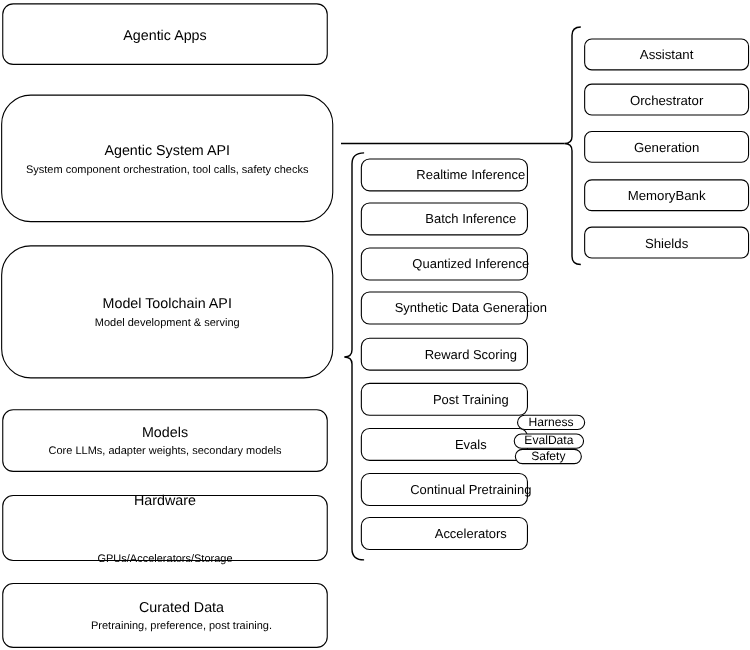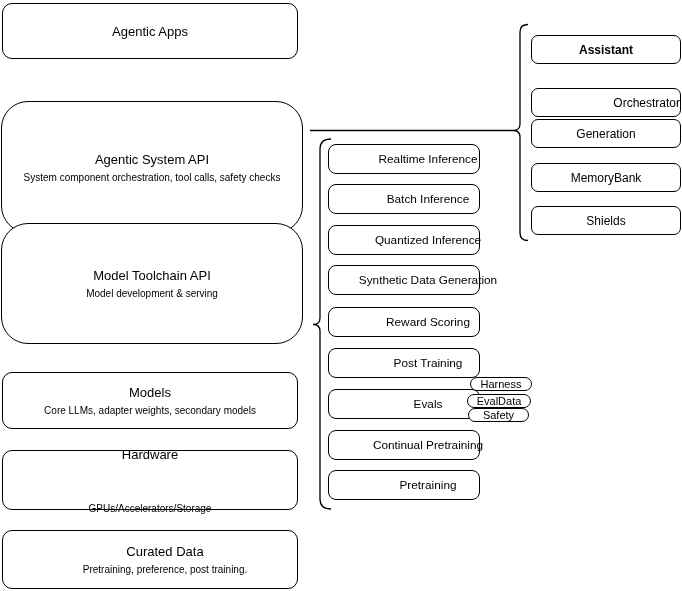--- a/index.html
+++ b/index.html
@@ -33,21 +33,21 @@
   <svg class="overlay" width="682" height="591" viewBox="0 0 682 591">
     <path d="M310 130.5 H513" stroke="#000000" stroke-width="1.3" fill="none"></path>
     <path d="M528 24.5 Q520 24.5 520 32 L520 124 Q520 130.5 513 130.5 Q520 130.5 520 137 L520 233 Q520 240.5 528 240.5" stroke="#000000" stroke-width="1.3" fill="none"></path>
     <path d="M331 139 Q320 139 320 149 L320 318 Q320 324.5 313 324.5 Q320 324.5 320 331 L320 499 Q320 509 331 509" stroke="#000000" stroke-width="1.3" fill="none"></path>
   </svg>
 
   <div class="box lbox" style="top:3px;height:56px;">
     <div class="btitle">Agentic Apps</div>
   </div>
 
-  <div class="box lbox big" style="top:101px;height:132px;">
+  <div class="box lbox big" style="top:86px;height:116px;">
     <div class="btitle">Agentic System API</div>
     <div class="bsub">System component orchestration, tool calls, safety checks</div>
   </div>
 
   <div class="box lbox big" style="top:223px;height:121px;">
     <div class="btitle">Model Toolchain API</div>
     <div class="bsub">Model development &amp; serving</div>
   </div>
 
   <div class="box lbox" style="top:372px;height:57px;">
@@ -83,37 +83,37 @@
   <div class="box mbox" style="top:348px;">
     <span>Post Training</span>
   </div>
   <div class="box mbox" style="top:389px;">
     <span>Evals</span>
   </div>
   <div class="box mbox" style="top:430px;">
     <span>Continual Pretraining</span>
   </div>
   <div class="box mbox" style="top:470px;">
-    <span>Pretraining</span>
+    <span>Accelerators</span>
   </div>
 
   <div class="pill" style="left:470px;top:377px;width:62px;height:14px;">
     <span>Harness</span>
   </div>
   <div class="pill" style="left:467px;top:394px;width:64px;height:14px;">
     <span>EvalData</span>
   </div>
   <div class="pill" style="left:468px;top:408px;width:61px;height:14px;">
     <span>Safety</span>
   </div>
 
-  <div class="box rbox" style="top:35px;font-weight:bold;">
+  <div class="box rbox" style="top:35px;">
     <span>Assistant</span>
   </div>
-  <div class="box rbox" style="top:88px;align-items:flex-end;">
+  <div class="box rbox" style="top:76px;">
     <span>Orchestrator</span>
   </div>
   <div class="box rbox" style="top:119px;">
     <span>Generation</span>
   </div>
   <div class="box rbox" style="top:163px;">
     <span>MemoryBank</span>
   </div>
   <div class="box rbox" style="top:206px;">
     <span>Shields</span>

